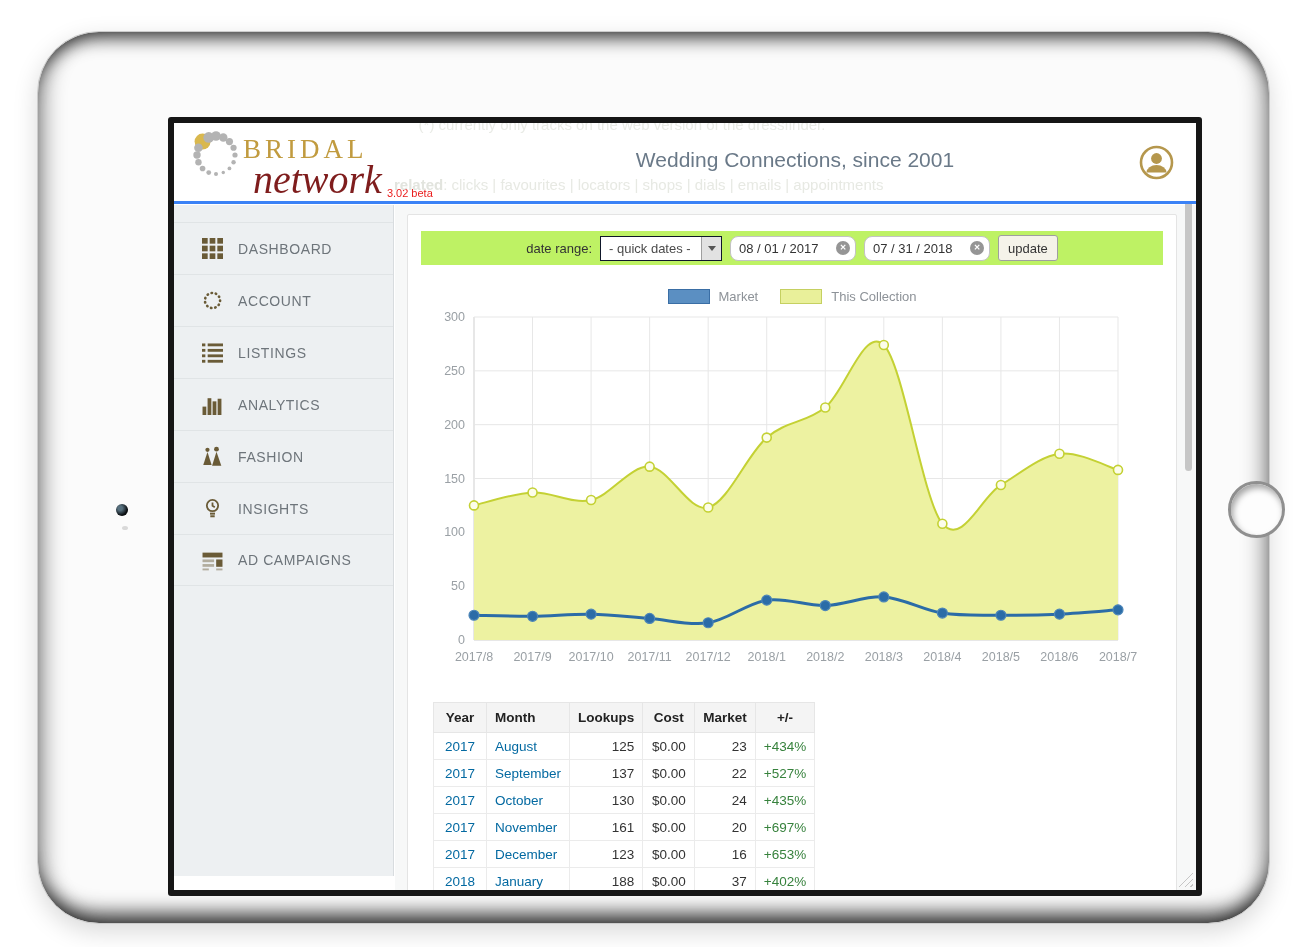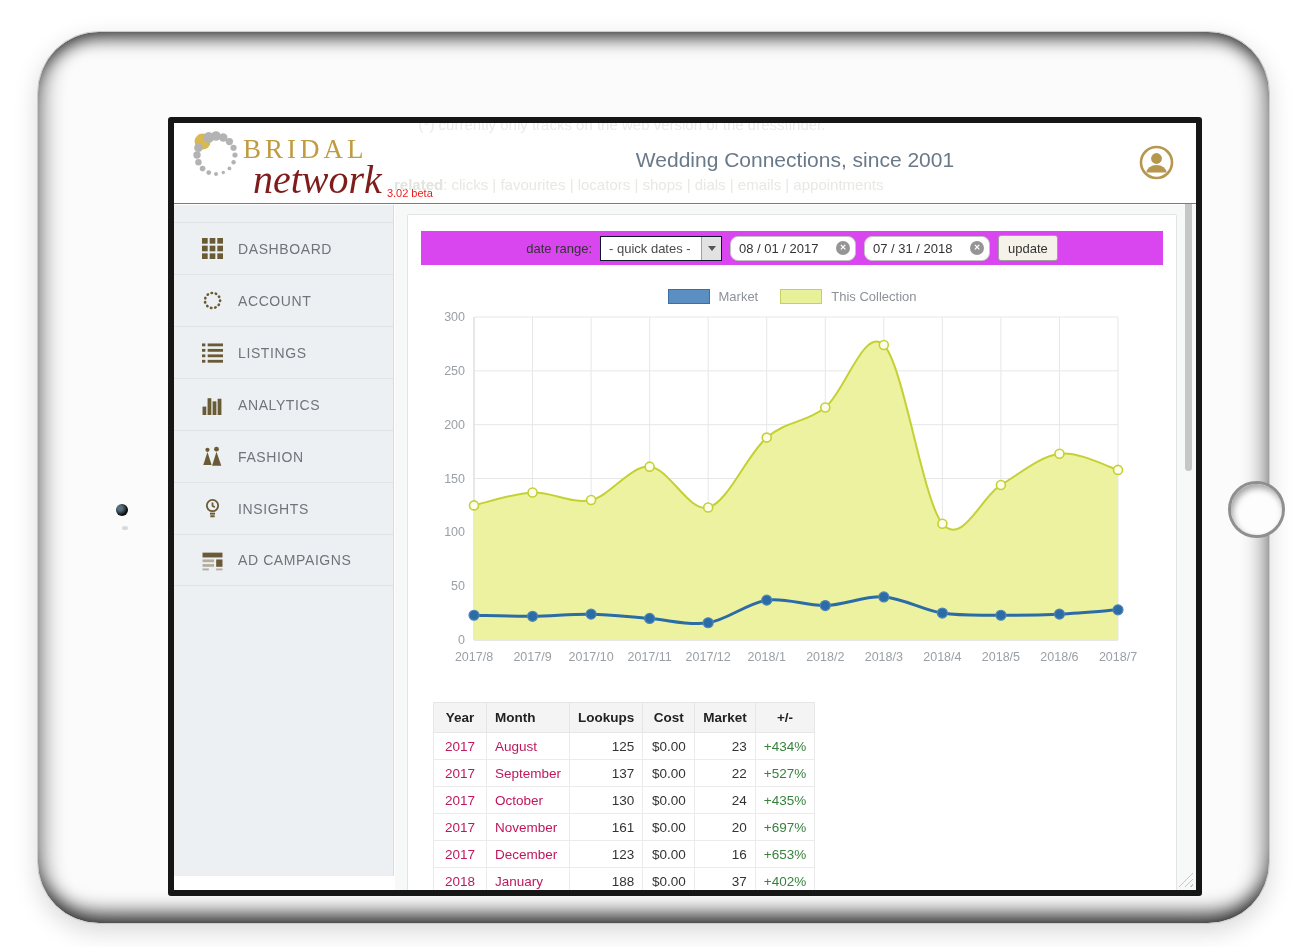--- a/index.html
+++ b/index.html
@@ -22,21 +22,21 @@
     background:#fdfdfd; border:3px solid #8f8f8f;
     box-shadow: inset 2px 4px 6px rgba(0,0,0,0.35), inset -1px -2px 3px rgba(255,255,255,0.9); }
 
   
   .screen { position:absolute; left:130px; top:85px; width:1034px; height:779px;
     background:#ffffff; border:6px solid #161616; border-radius:3px; overflow:hidden; }
   .screen-inner { position:absolute; inset:0; }
 
   
   .app-header { position:absolute; top:0; left:0; right:0; height:81px; background:#fff;
-    border-bottom:1px solid #3b82f6; z-index:5; }
+    border-bottom:3px solid #3b82f6; z-index:5; }
   .logo { position:absolute; left:15px; top:5px; display:flex; align-items:flex-start; }
   .logo-text { margin-left:0; }
   .logo-bridal { font-family:"Liberation Serif", serif; font-size:27px; color:#c19b3f;
     letter-spacing:4px; line-height:1.05; margin-top:7px; }
   .logo-line2 { display:flex; align-items:baseline; }
   .logo-network { font-family:"Liberation Serif", serif; font-style:italic; font-size:40px;
     color:#7f1d1d; line-height:0.85; margin-left:10px; }
   .logo-version { color:#ea1c1c; font-size:11px; margin-left:5px; position:relative; top:4px; }
   .faded-top { position:absolute; top:-7px; left:0; right:126px; text-align:center;
     font-size:15px; color:#e9ebe6; white-space:nowrap; }
@@ -56,21 +56,21 @@
   .side-icon { width:21px; height:21px; color:#6a5b37; flex:0 0 auto; }
   .side-icon svg { width:100%; height:100%; display:block; }
   .side-label { font-size:14px; color:#6e757b; letter-spacing:0.6px; }
 
   
   .app-main { position:absolute; top:82px; left:221px; right:0; bottom:0; background:#f7f8f8; }
   .panel { position:absolute; left:12px; top:9px; width:770px; height:720px; background:#fff;
     border:1px solid #e4e4e4; border-radius:2px; }
 
   
-  .datebar { position:absolute; left:13px; right:13px; top:16px; height:34px; background:#d946ef;
+  .datebar { position:absolute; left:13px; right:13px; top:16px; height:34px; background:#bef264;
     display:flex; align-items:center; justify-content:center; gap:8px; font-size:13px; color:#333; }
   .qd-select { width:122px; height:25px; background:#fff; border:1px solid #0f172a;
     display:flex; align-items:center; padding-left:8px; color:#4a4a4a; position:relative; cursor:pointer; }
   .qd-chev { position:absolute; right:0; top:0; bottom:0; width:20px; background:#e2e2e2;
     border-left:1px solid #9f9f9f; display:flex; align-items:center; justify-content:center; }
   .qd-chev i { width:0; height:0; border:4px solid transparent; border-top:5px solid #555;
     margin-top:5px; }
   .date-input { width:126px; height:25px; background:#fff; border:1px solid #c3c3c3; border-radius:8px;
     display:flex; align-items:center; justify-content:space-between; padding:0 5px 0 8px;
     color:#333; cursor:text; }
@@ -93,21 +93,21 @@
     font-size:13.5px; table-layout:fixed; background:#fff; }
   .data-table th { background:#f4f4f4; font-weight:bold; color:#222; height:30px;
     border:1px solid #e6e6e6; padding:0 8px; }
   .data-table td { height:27px; border:1px solid #ebebeb; padding:0 8px; color:#333; }
   .data-table th:nth-child(1), .data-table td:nth-child(1) { text-align:center; }
   .data-table th:nth-child(2), .data-table td:nth-child(2) { text-align:left; }
   .data-table th:nth-child(3), .data-table td:nth-child(3) { text-align:right; }
   .data-table th:nth-child(4), .data-table td:nth-child(4) { text-align:center; }
   .data-table th:nth-child(5), .data-table td:nth-child(5) { text-align:right; }
   .data-table th:nth-child(6), .data-table td:nth-child(6) { text-align:center; }
-  .data-table td:nth-child(1), .data-table td:nth-child(2) { color:#be185d; }
+  .data-table td:nth-child(1), .data-table td:nth-child(2) { color:#0369a1; }
   .data-table td:nth-child(6) { color:#37823d; }
   .col-year{width:53px}.col-month{width:78px}.col-lookups{width:66px}
   .col-cost{width:52px}.col-market{width:60px}.col-diff{width:58px}
 
   
   .scroll-thumb { position:absolute; right:4px; top:76px; width:7px; height:272px;
     border-radius:4px; background:#c6c6c6; cursor:pointer; }
   .resize-grip { position:absolute; right:3px; bottom:3px; width:15px; height:15px;
     background:repeating-linear-gradient(135deg, transparent 0 3px, #c6c6c6 3px 4px);
     clip-path:polygon(100% 0, 100% 100%, 0 100%); cursor:nwse-resize; }

